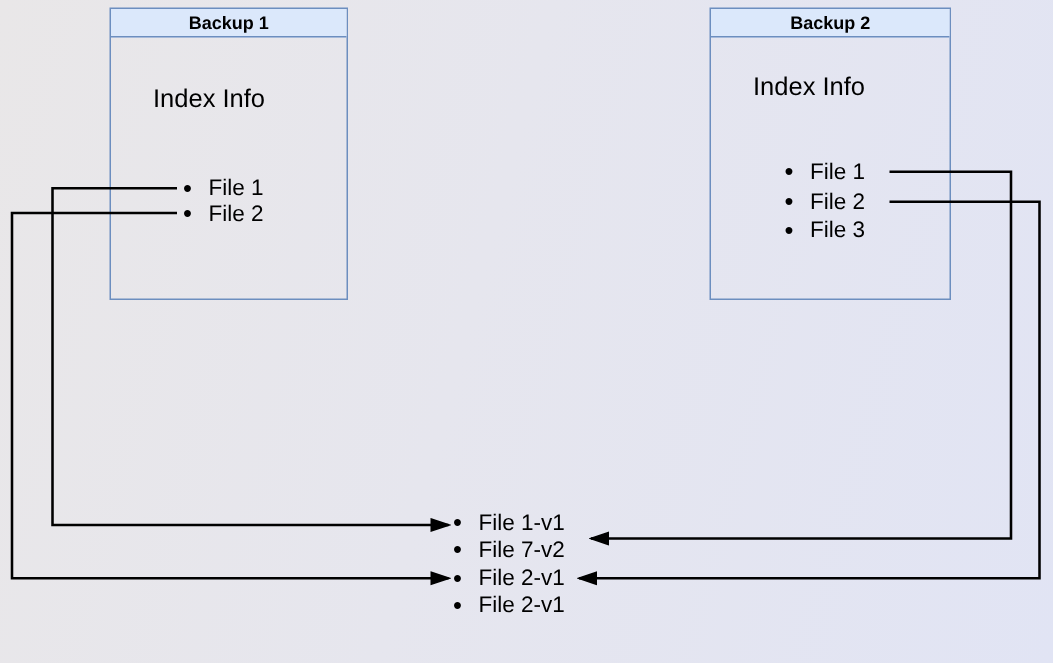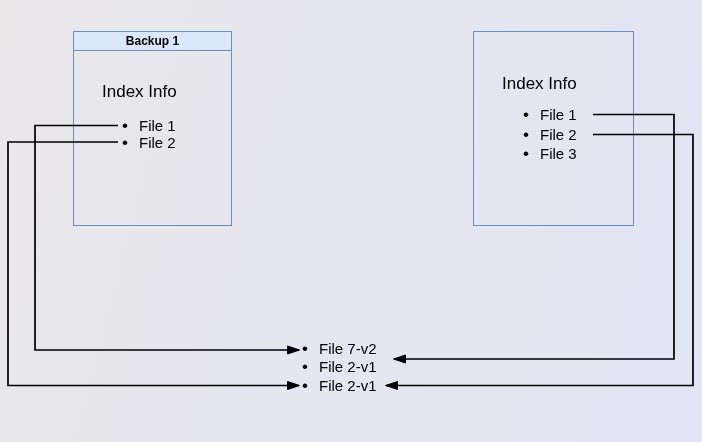--- a/index.html
+++ b/index.html
@@ -20,21 +20,20 @@
 
   
   .node {
     position: absolute;
     box-sizing: border-box;
     border: 1.5px solid;
     background: transparent;
   }
   .node-backup {
     border-color: var(--backup-border, #6c8ebf);
-    margin-top: 26px;
   }
   .node-dedup {
     border-color: var(--dedup-border, #82b366);
   }
   .node-header {
     box-sizing: border-box;
     width: 100%;
     display: flex;
     align-items: center;
     justify-content: center;
@@ -108,29 +107,31 @@
   <div class="node node-backup" style="left:73px; top:5px; width:159px; height:195px;">
     <div class="node-header">Backup 1</div>
     <div class="section-label" style="left:28px; top:51px;">Index Info</div>
   </div>
   <ul class="file-list" id="backup1-files" style="left:120px; top:117px;">
     <li>File 1</li>
     <li>File 2</li>
   </ul>
 
   <div class="node node-backup" style="left:473px; top:5px; width:161px; height:195px;">
+    <div class="node-header">Backup 2</div>
     <div class="section-label" style="left:28px; top:43px;">Index Info</div>
   </div>
   <ul class="file-list" id="backup2-files" style="left:521px; top:105px;">
     <li>File 1</li>
     <li>File 2</li>
     <li>File 3</li>
   </ul>
 
   <ul class="file-list" id="dedup-items" style="left:300px; top:340px;">
+    <li>File 1-v1</li>
     <li>File 7-v2</li>
     <li>File 2-v1</li>
     <li>File 2-v1</li>
   </ul>
 
   <svg class="connectors" width="702" height="442" viewBox="0 0 702 442">
     <defs>
       <marker id="arrow" viewBox="0 0 14 10" refX="12.5" refY="5" markerWidth="14" markerHeight="10" markerUnits="userSpaceOnUse" orient="auto">
         <path class="arrowhead-path" d="M1,1 L13,5 L1,9 Z"></path>
       </marker>

